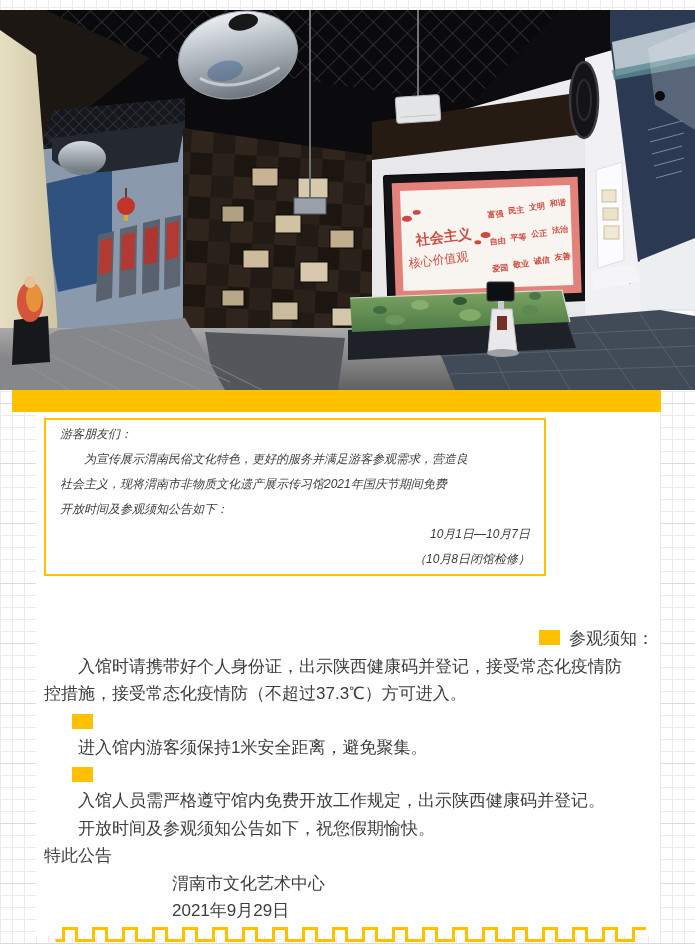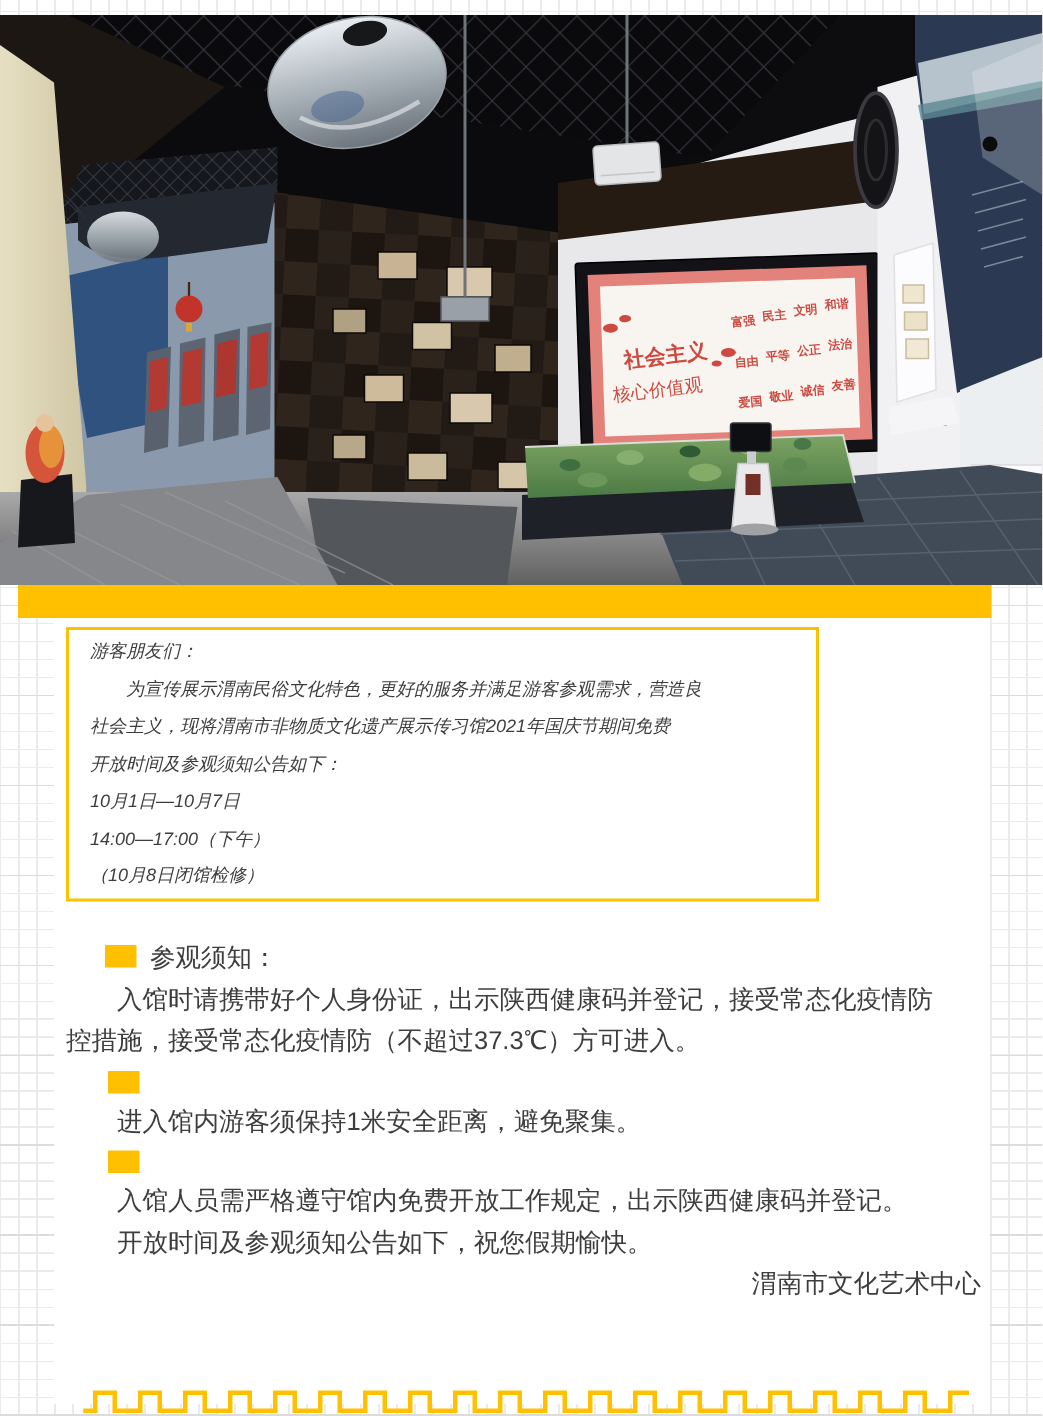--- a/index.html
+++ b/index.html
@@ -16,29 +16,29 @@
   .photo-wrap{position:absolute;left:0;top:10px;width:695px;height:380px;}
   .photo-wrap svg{display:block;width:695px;height:380px;}
   .yellow-bar{position:absolute;left:12px;top:390px;width:649px;height:22px;background:#FFC000;}
   .notice-box{
     position:absolute;left:44px;top:418px;width:502px;box-sizing:border-box;
     border:2px solid #FFC000;background:#fff;padding:2px 14px 3px;
     font-size:12px;line-height:24.9px;font-style:italic;
   }
   .line{white-space:nowrap;overflow:hidden;}
   .indent{text-indent:2em;}
-  .center{text-align:left;}
+  .center{text-align:right;}
   .lower{
     position:absolute;left:44px;top:625px;width:610px;
     font-size:17px;line-height:27.5px;
   }
-  .bullet-row{padding-left:26px;}
+  .bullet-row{padding-left:26px;text-align:right;}
   .bullet{display:inline-block;width:21px;height:15px;background:#FFC000;vertical-align:-1px;margin-right:9px;}
   .bullet-block{display:block;width:21px;height:15px;background:#FFC000;margin:6px 0 5px 28px;}
-  .sign{text-align:right;padding-left:128px;}
+  .sign{text-align:left;padding-left:128px;}
   .zigzag{position:absolute;left:54px;top:925px;width:592px;height:18px;}
 </style>
 </head>
 <body>
 
 <div class="page">
 
   <div class="photo-wrap">
     <svg viewBox="0 0 695 380" preserveAspectRatio="none">
       <defs>
@@ -231,35 +231,36 @@
   <div class="content-panel"></div>
 
   <div class="yellow-bar"></div>
 
   <div class="notice-box">
     <div class="line">游客朋友们：</div>
     <div class="line indent">为宣传展示渭南民俗文化特色，更好的服务并满足游客参观需求，营造良</div>
     <div class="line">社会主义，现将渭南市非物质文化遗产展示传习馆2021年国庆节期间免费</div>
     <div class="line">开放时间及参观须知公告如下：</div>
     <div class="line center">10月1日—10月7日</div>
-    <div class="line center">14:00—17:00（下午）</div>
     <div class="line center">（10月8日闭馆检修）</div>
   </div>
 
   <div class="lower">
     <div class="bullet-row">
       <span class="bullet"></span><span>参观须知：</span>
     </div>
     <div class="line indent">入馆时请携带好个人身份证，出示陕西健康码并登记，接受常态化疫情防</div>
     <div class="line">控措施，接受常态化疫情防（不超过37.3℃）方可进入。</div>
     <span class="bullet-block"></span>
     <div class="line indent">进入馆内游客须保持1米安全距离，避免聚集。</div>
     <span class="bullet-block"></span>
     <div class="line indent">入馆人员需严格遵守馆内免费开放工作规定，出示陕西健康码并登记。</div>
     <div class="line indent">开放时间及参观须知公告如下，祝您假期愉快。</div>
+    <div class="line">特此公告</div>
     <div class="line sign">渭南市文化艺术中心</div>
+    <div class="line sign">2021年9月29日</div>
   </div>
 
   <svg class="zigzag" viewBox="0 0 592 18">
     <path fill="none" stroke="#FFC000" stroke-width="3" d="M1.5,15.5 h8 v-12 h13 v12 h9 h8 v-12 h13 v12 h9 h8 v-12 h13 v12 h9 h8 v-12 h13 v12 h9 h8 v-12 h13 v12 h9 h8 v-12 h13 v12 h9 h8 v-12 h13 v12 h9 h8 v-12 h13 v12 h9 h8 v-12 h13 v12 h9 h8 v-12 h13 v12 h9 h8 v-12 h13 v12 h9 h8 v-12 h13 v12 h9 h8 v-12 h13 v12 h9 h8 v-12 h13 v12 h9 h8 v-12 h13 v12 h9 h8 v-12 h13 v12 h9 h8 v-12 h13 v12 h9 h8 v-12 h13 v12 h9 h8 v-12 h13 v12 h9 h8 v-12 h13"></path>
   </svg>
 
 </div>
 
 </body></html>

